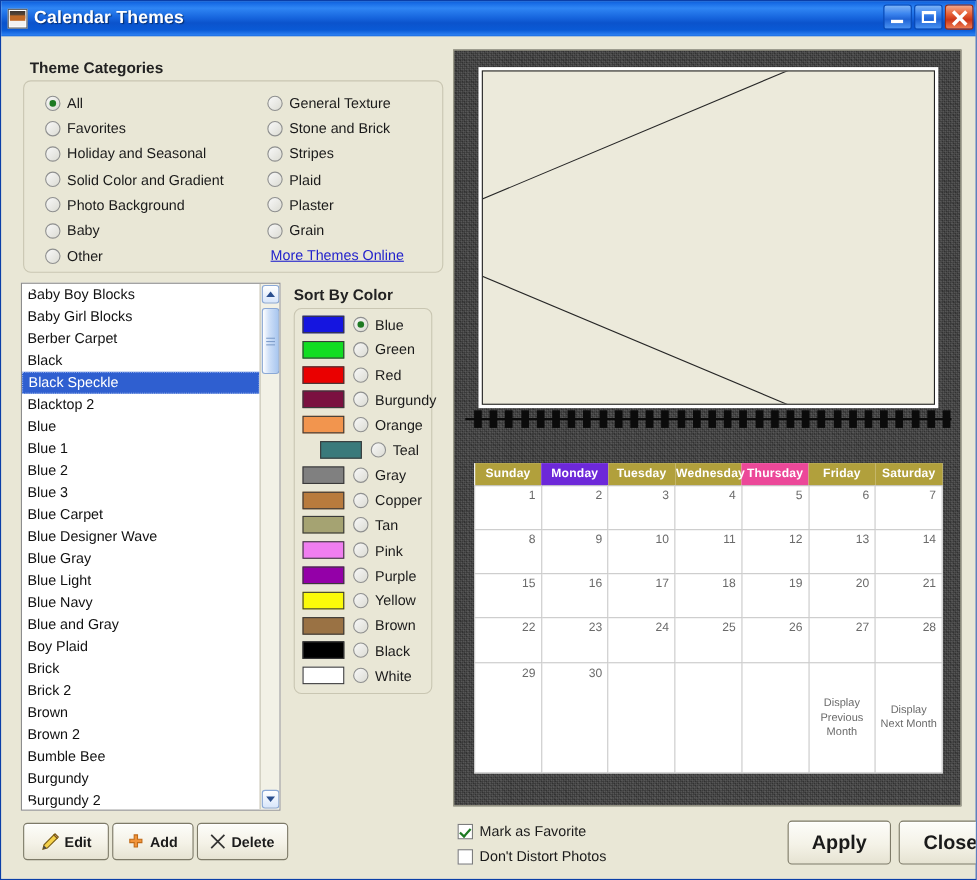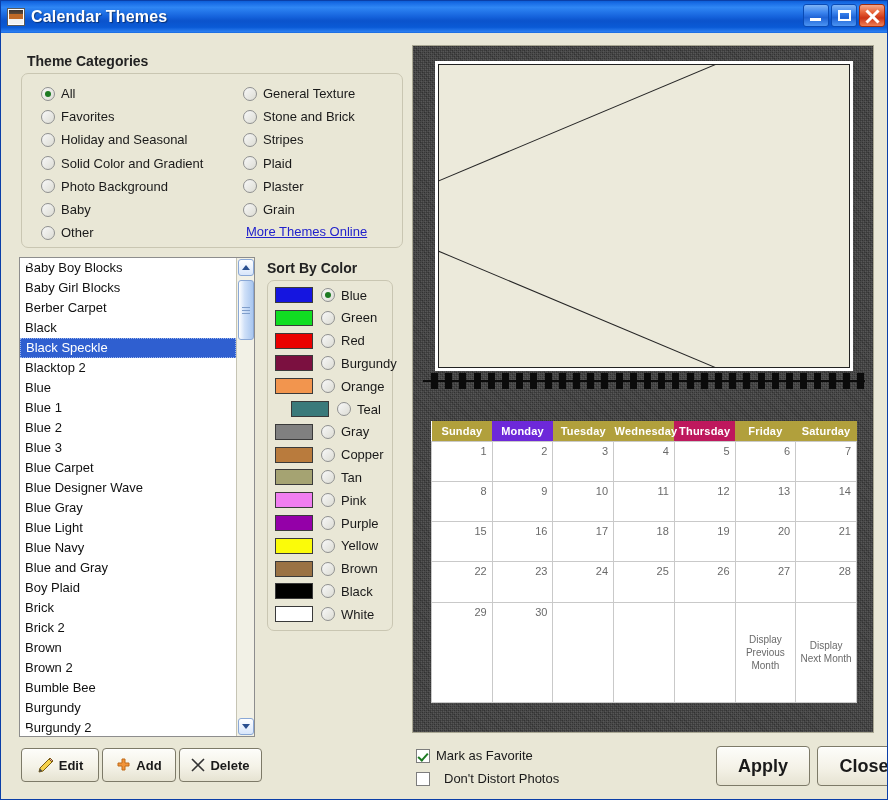--- a/index.html
+++ b/index.html
@@ -560,21 +560,21 @@
       <span id="rings"><span class="ring" style="left: 8px;"></span><span class="ring" style="left: 22.2px;"></span><span class="ring" style="left: 36.4px;"></span><span class="ring" style="left: 50.6px;"></span><span class="ring" style="left: 64.8px;"></span><span class="ring" style="left: 79px;"></span><span class="ring" style="left: 93.2px;"></span><span class="ring" style="left: 107.4px;"></span><span class="ring" style="left: 121.6px;"></span><span class="ring" style="left: 135.8px;"></span><span class="ring" style="left: 150px;"></span><span class="ring" style="left: 164.2px;"></span><span class="ring" style="left: 178.4px;"></span><span class="ring" style="left: 192.6px;"></span><span class="ring" style="left: 206.8px;"></span><span class="ring" style="left: 221px;"></span><span class="ring" style="left: 235.2px;"></span><span class="ring" style="left: 249.4px;"></span><span class="ring" style="left: 263.6px;"></span><span class="ring" style="left: 277.8px;"></span><span class="ring" style="left: 292px;"></span><span class="ring" style="left: 306.2px;"></span><span class="ring" style="left: 320.4px;"></span><span class="ring" style="left: 334.6px;"></span><span class="ring" style="left: 348.8px;"></span><span class="ring" style="left: 363px;"></span><span class="ring" style="left: 377.2px;"></span><span class="ring" style="left: 391.4px;"></span><span class="ring" style="left: 405.6px;"></span><span class="ring" style="left: 419.8px;"></span><span class="ring" style="left: 434px;"></span></span>
     </div>
     <div class="calwrap" style="left:18px; top:375px; width:426px; height:282px;">
       <table class="cal">
         <thead>
             <tr id="cal-head">
               <th style="background: rgb(177, 160, 60);">Sunday</th>
               <th style="background: #6d28d9;">Monday</th>
               <th style="background: rgb(177, 160, 60);">Tuesday</th>
               <th style="background: rgb(177, 160, 60);">Wednesday</th>
-              <th style="background: #be185d;">Thursday</th>
+              <th style="background: #ec4899;">Thursday</th>
               <th style="background: rgb(177, 160, 60);">Friday</th>
               <th style="background: rgb(177, 160, 60);">Saturday</th>
             </tr>
           </thead>
         <tbody id="cal-body">
             <tr>
               <td>1</td>
               <td>2</td>
               <td>3</td>
               <td>4</td>
@@ -620,21 +620,21 @@
             </tr>
           </tbody>
       </table>
     </div>
   </div>
 
   <div class="chk-row" style="left:415px; top:747px;">
     <span class="chk on"></span>
     <span class="chk-label">Mark as Favorite</span>
   </div>
-  <div class="chk-row" style="left:415px; top:770px;gap:8px;">
+  <div class="chk-row" style="left:415px; top:770px;">
     <span class="chk"></span>
     <span class="chk-label">Don't Distort Photos</span>
   </div>
 
   <div class="btn big" style="left:674px; top:745px; width:94px; height:40px;">
     <span>Apply</span>
   </div>
   <div class="btn big" style="left:775px; top:745px; width:94px; height:40px;">
     <span>Close</span>
   </div>

